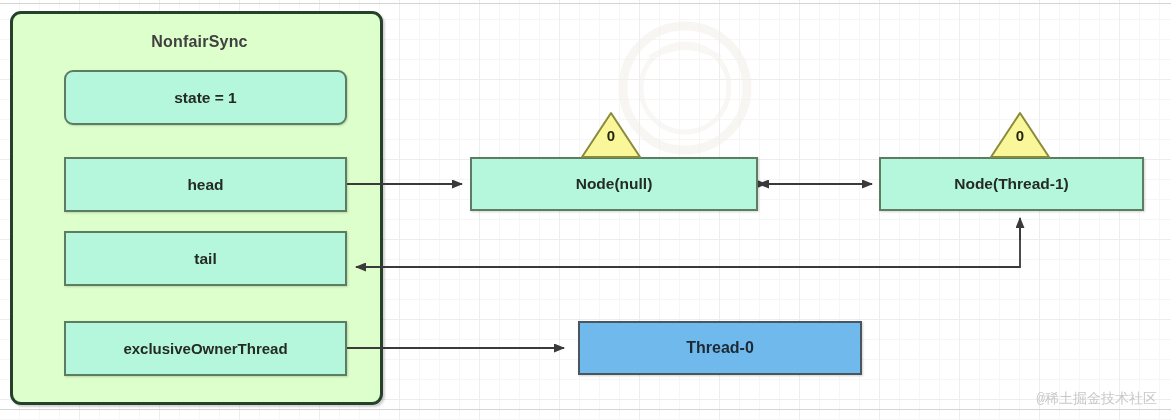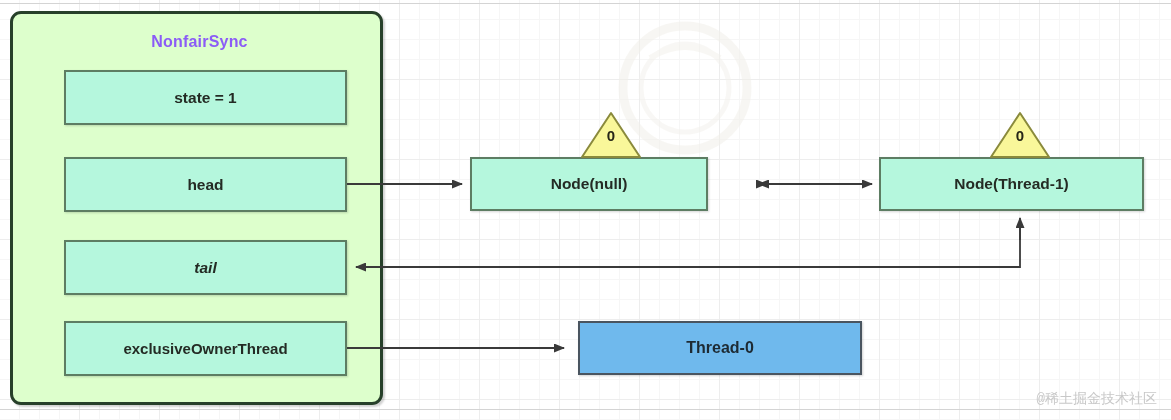--- a/index.html
+++ b/index.html
@@ -47,63 +47,63 @@
     box-shadow: 2px 2px 2px rgba(0,0,0,0.18);
   }
   #sync-title {
     position: absolute;
     left: 0;
     top: 19px;
     width: 373px;
     text-align: center;
     font-size: 16px;
     font-weight: bold;
-    color: #8b5cf6;
+    color: #404040;
     letter-spacing: 0.2px;
   }
 
   
   .field-box {
     position: absolute;
     left: 64px;
     width: 283px;
     height: 55px;
     background: #b5f7dd;
     border: 2px solid #5d7d63;
     box-sizing: border-box;
     display: flex;
     align-items: center;
     justify-content: center;
     font-size: 15.5px;
     font-weight: bold;
     color: #242b24;
     box-shadow: 1px 1px 2px rgba(0,0,0,0.16);
   }
-  #field-state { top: 70px; }
+  #field-state { top: 70px; border-radius: 9px; }
   #field-head  { top: 157px; }
-  #field-tail  { top: 240px; font-style: italic; }
+  #field-tail  { top: 231px; }
   #field-owner { top: 321px; font-size: 15px; }
 
   
   .node-box {
     position: absolute;
     height: 54px;
     background: #b5f7dd;
     border: 2px solid #5d7d63;
     box-sizing: border-box;
     display: flex;
     align-items: center;
     justify-content: center;
     font-size: 15.5px;
     font-weight: bold;
     color: #242b24;
     box-shadow: 1px 1px 2px rgba(0,0,0,0.16);
     z-index: 3;
   }
-  #node-null    { left: 470px;  top: 157px; width: 238px; }
+  #node-null    { left: 470px;  top: 157px; width: 288px; }
   #node-thread1 { left: 879px;  top: 157px; width: 265px; }
 
   #thread0-box {
     position: absolute;
     left: 572px;
     top: 321px;
     width: 284px;
     height: 54px;
     background: #6fb9ed;
     border: 2px solid #4a5560;

